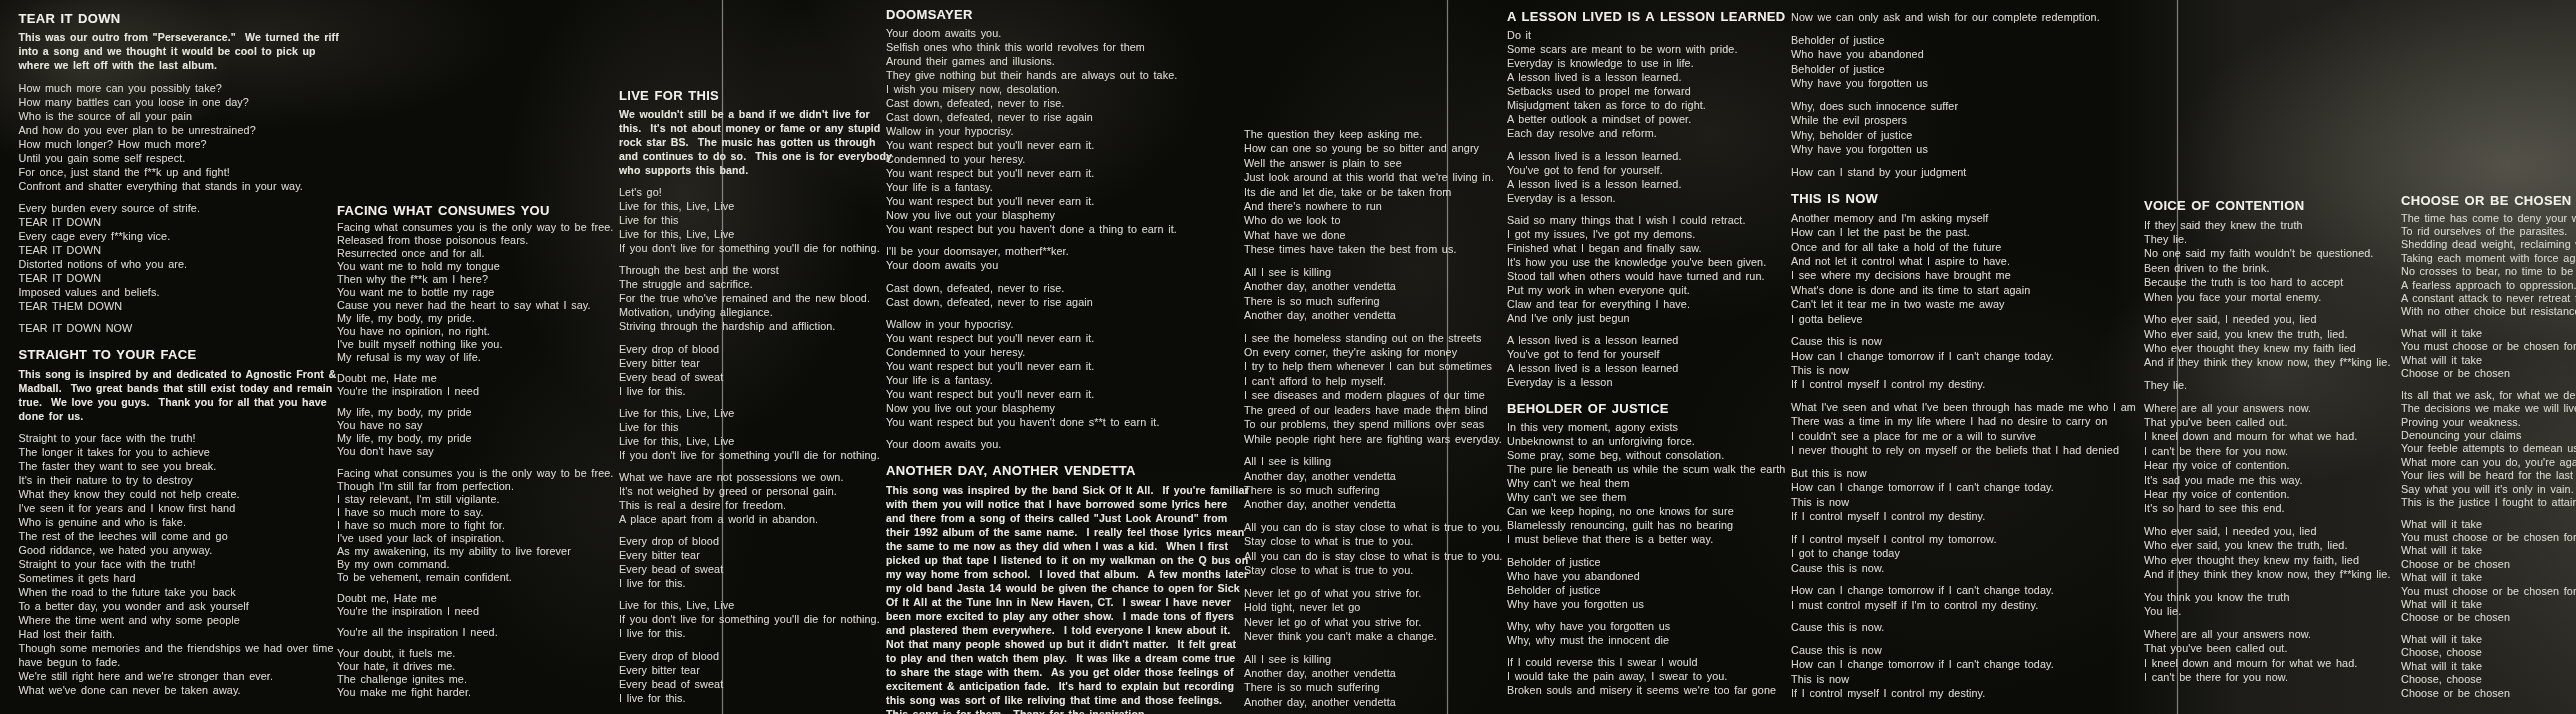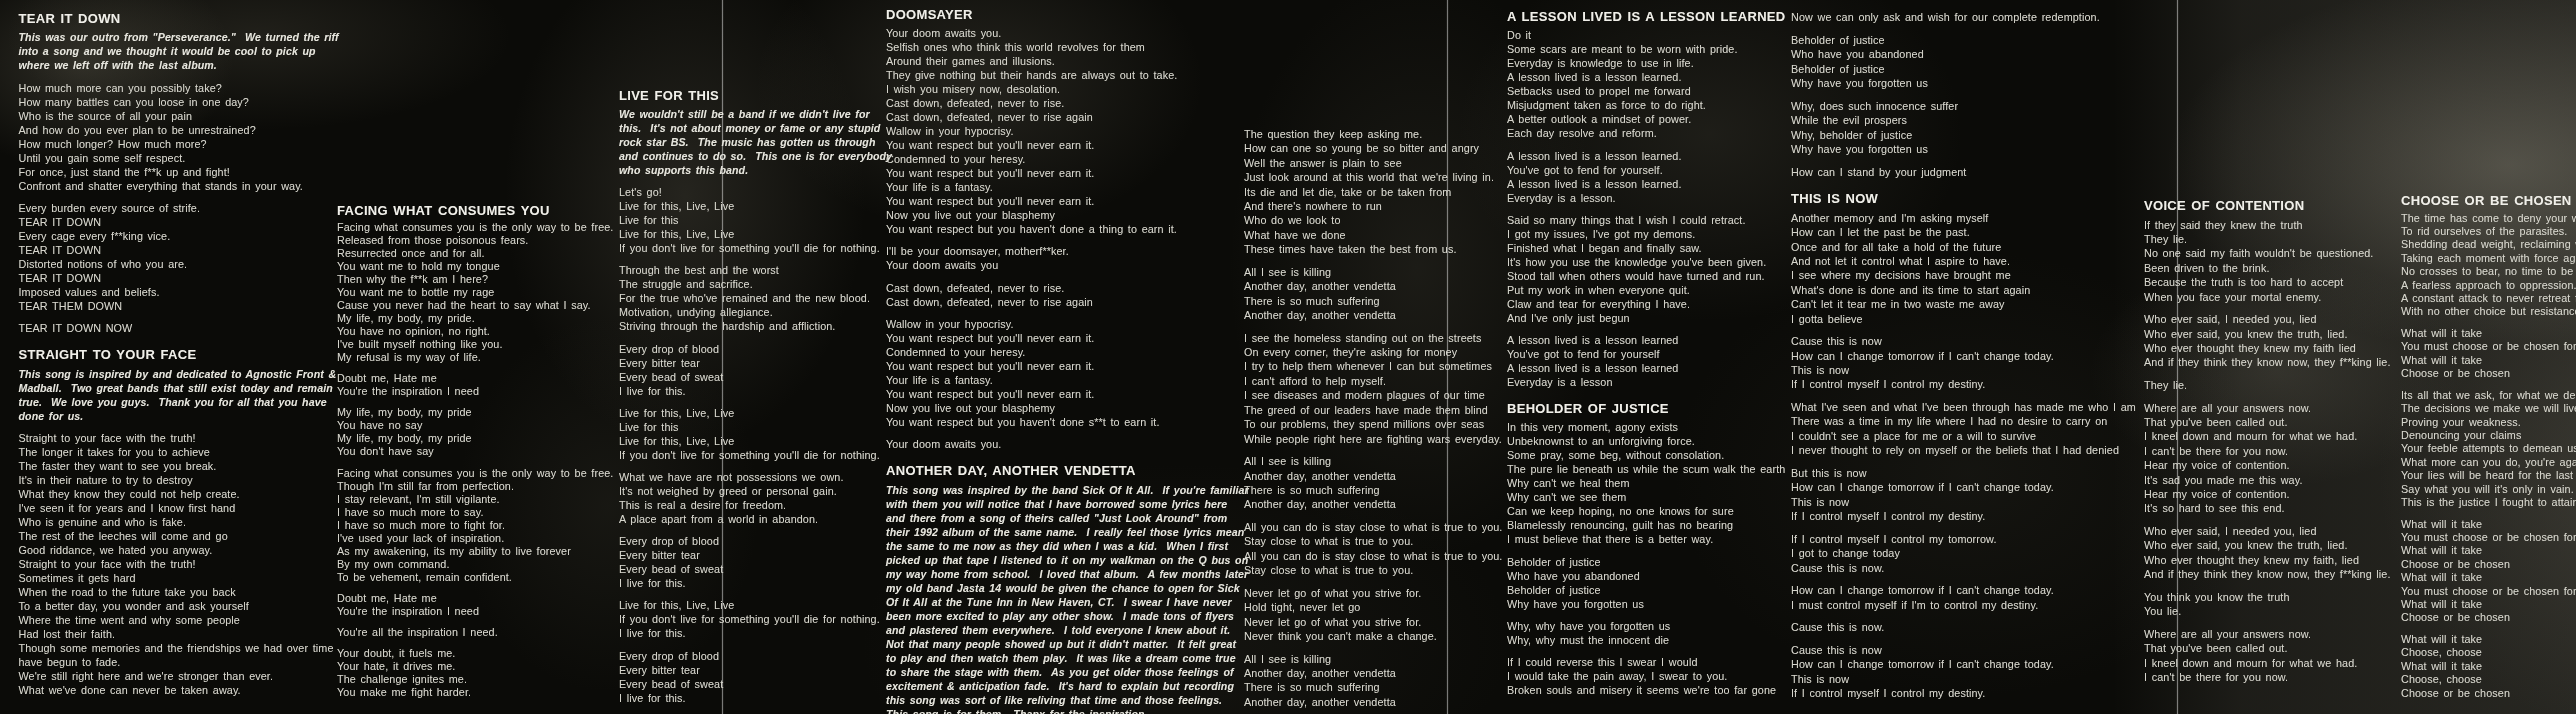--- a/index.html
+++ b/index.html
@@ -47,21 +47,20 @@
     font-size:13px;
     font-weight:700;
     letter-spacing:0.3px;
     color:#f0efe9;
     white-space:pre;
   }
   .col h2:not(:first-child){margin-top:13.4px;}
   .stanza{margin:0 0 8.2px 0;}
   .intro{
     margin:0 0 8.2px 0;
-    font-style:italic;
     font-weight:700;
     font-size:10.6px;
     color:#e6e5dd;
   }
   .ln{white-space:pre;}
 </style>
 </head>
 <body>
 
 <div class="bg"></div>

